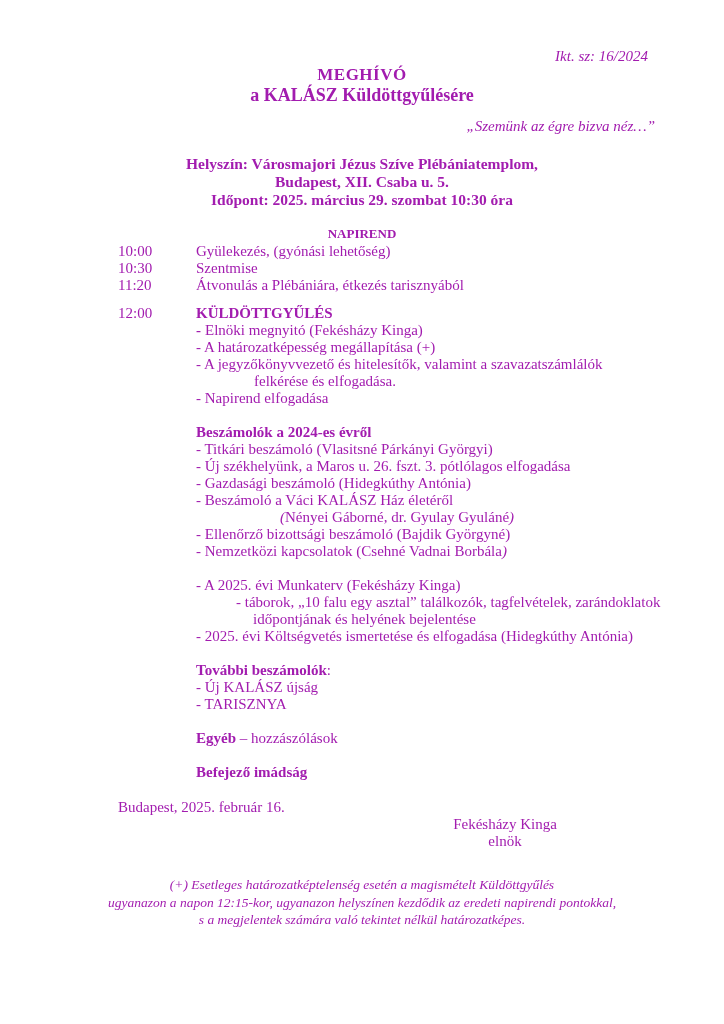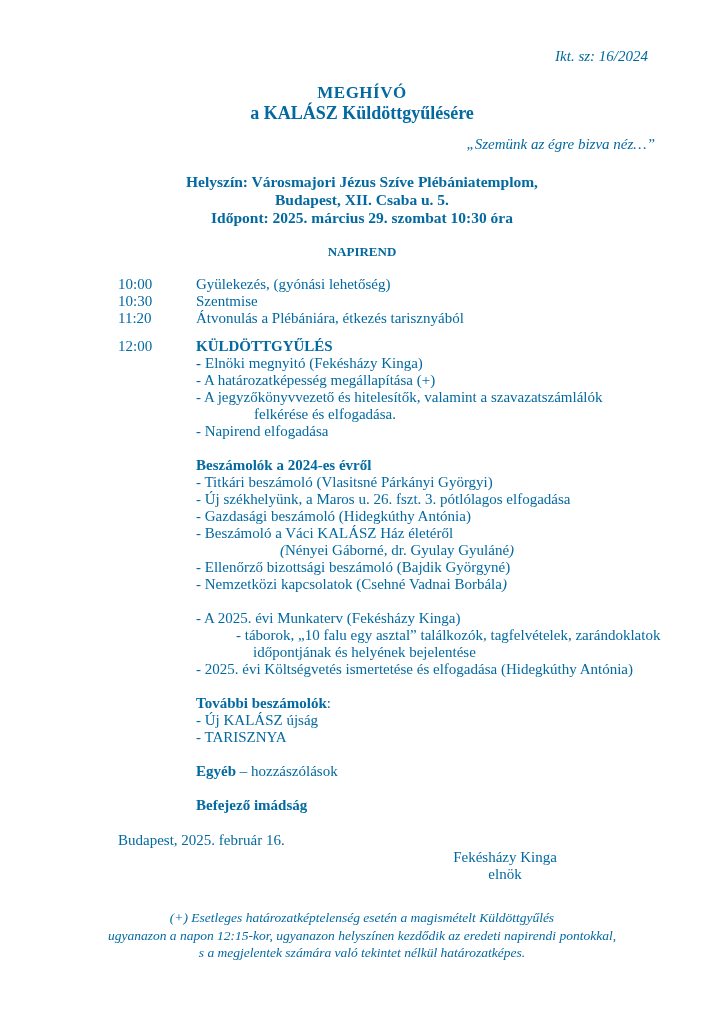--- a/index.html
+++ b/index.html
@@ -1,33 +1,33 @@
 <!DOCTYPE html>
 <html><head>
 <meta charset="utf-8">
 <style>
   html, body { margin: 0; padding: 0; background: #ffffff; }
   .page {
     position: relative;
     width: 724px;
     height: 1024px;
     background: #ffffff;
-    color: #0369a1;
+    color: #a21caf;
     font-family: "Liberation Serif", "DejaVu Serif", serif;
     overflow: hidden;
   }
   .ref {
     padding: 48px 76px 0 0;
     text-align: right;
     font-style: italic;
     font-size: 15px;
     line-height: 17px;
   }
   .title {
-    margin-top: 18px;
+    margin-top: 0;
     text-align: center;
     font-weight: bold;
     font-size: 17px;
     line-height: 20px;
     letter-spacing: 0.5px;
   }
   .subtitle {
     text-align: center;
     font-weight: bold;
     font-size: 18px;
@@ -49,21 +49,20 @@
     line-height: 18px;
   }
   .napirend {
     margin-top: 16px;
     text-align: center;
     font-weight: bold;
     font-size: 13px;
     line-height: 18px;
   }
   .body {
-    margin-top: 15px;
     padding-left: 118px;
     padding-right: 56px;
     font-size: 15px;
     line-height: 17px;
   }
   .row { display: flex; }
   .time { width: 78px; flex: none; }
   .bold { font-weight: bold; }
   .meeting { margin-top: 11px; }
   .content, .section { margin-left: 78px; }

